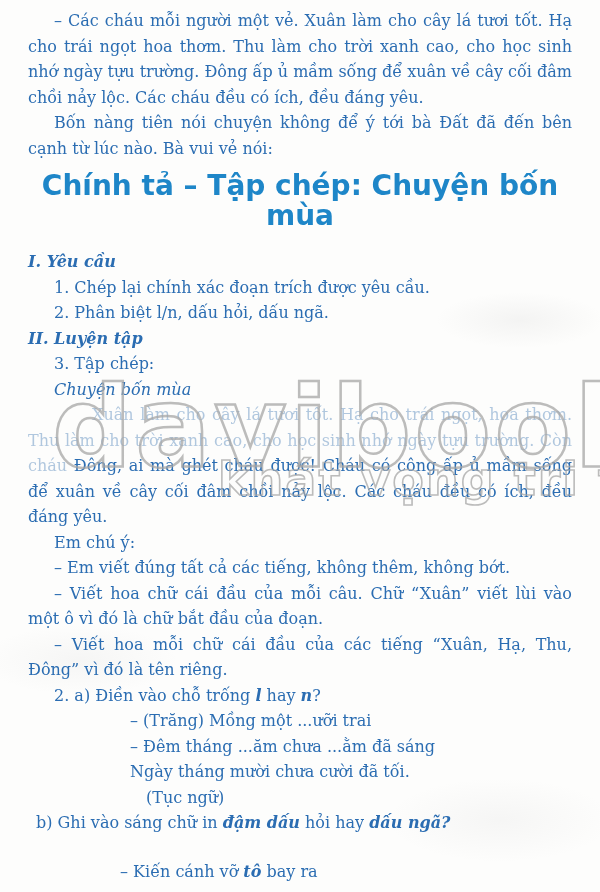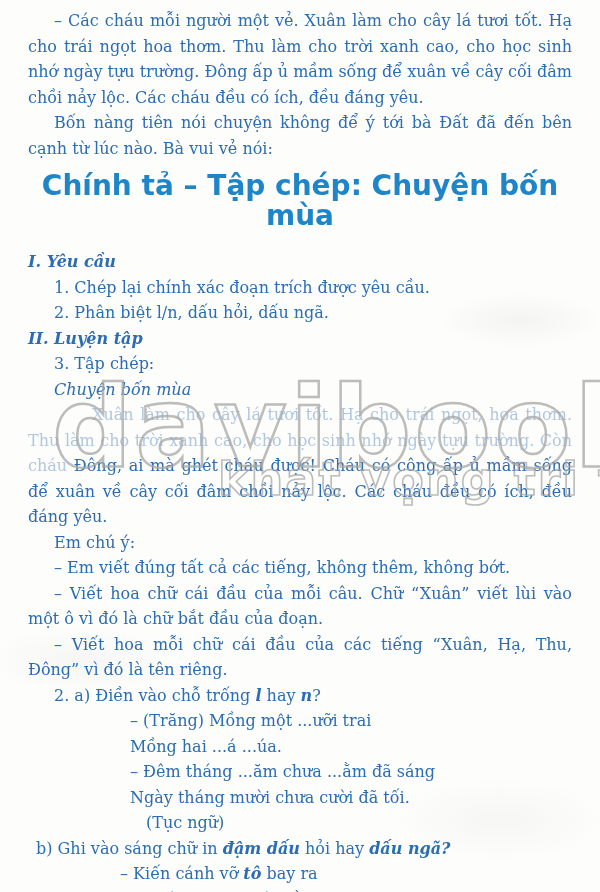--- a/index.html
+++ b/index.html
@@ -49,21 +49,21 @@
     font-weight: bold;
     font-style: italic;
     text-indent: 0;
     text-align: left;
   }
   .story-title { font-style: italic; text-indent: 26px; text-align: left; }
   .story { text-indent: 64px; }
   .faded { color: rgba(70, 125, 182, 0.42); }
   .bi { font-weight: bold; font-style: italic; }
   .verse   { margin-left: 102px; text-align: left; text-indent: 0; }
-  .verse-b { margin-left: 92px;  text-align: left; text-indent: 0; }
+  .verse-b { margin-left: 92px;  text-align: left; text-indent: 0; margin-top: 23px; }
   .source  { margin-left: 118px; text-align: left; text-indent: 0; }
   .watermark {
     position: absolute;
     font-family: "DejaVu Sans", "Liberation Sans", sans-serif;
     font-weight: bold;
     color: transparent;
     -webkit-text-stroke: 2.5px rgba(165,165,165,0.75);
     z-index: 2;
     pointer-events: none;
     white-space: nowrap;
@@ -109,21 +109,20 @@
     <p class="story"><span class="faded">Xuân làm cho cây lá tươi tốt. Hạ cho trái ngọt, hoa thơm. Thu làm cho trời xanh cao, cho học sinh nhớ ngày tựu trường. Còn cháu </span><span>Đông, ai mà ghét cháu được! Cháu có công ấp ủ mầm sống để xuân về cây cối đâm chồi nảy lộc. Các cháu đều có ích, đều đáng yêu.</span></p>
 
     <p class="indent">Em chú ý:</p>
     <p class="indent">– Em viết đúng tất cả các tiếng, không thêm, không bớt.</p>
     <p class="indent">– Viết hoa chữ cái đầu của mỗi câu. Chữ “Xuân” viết lùi vào một ô vì đó là chữ bắt đầu của đoạn.</p>
     <p class="indent">– Viết hoa mỗi chữ cái đầu của các tiếng “Xuân, Hạ, Thu, Đông” vì đó là tên riêng.</p>
 
     <p class="indent"><span>2. a) Điền vào chỗ trống </span><span class="bi">l</span><span> hay </span><span class="bi">n</span><span>?</span></p>
 
     <p class="verse">– (Trăng) Mồng một ...ưỡi trai</p>
-    <p class="verse">Mồng hai ...á ...úa.</p>
     <p class="verse">– Đêm tháng ...ăm chưa ...ằm đã sáng</p>
     <p class="verse">Ngày tháng mười chưa cười đã tối.</p>
     <p class="source">(Tục ngữ)</p>
 
     <p class="indent-sm"><span>b) Ghi vào sáng chữ in </span><span class="bi">đậm dấu</span><span> hỏi hay </span><span class="bi">dấu ngã?</span></p>
 
     <p class="verse-b"><span>– Kiến cánh vỡ </span><span class="bi">tô</span><span> bay ra</span></p>
 
     <p class="verse-b"><span class="bi">Bao</span><span> táp mưa sa tới gần</span></p>
 

